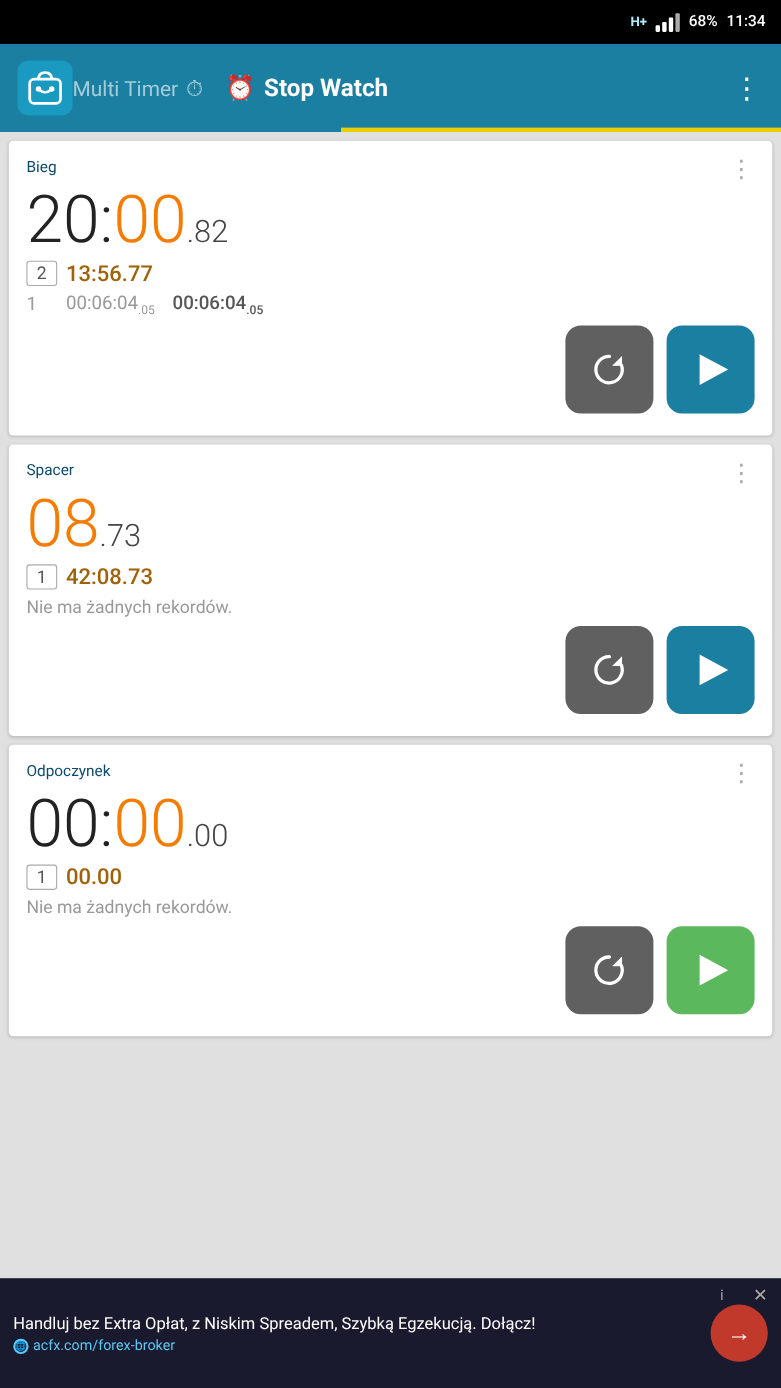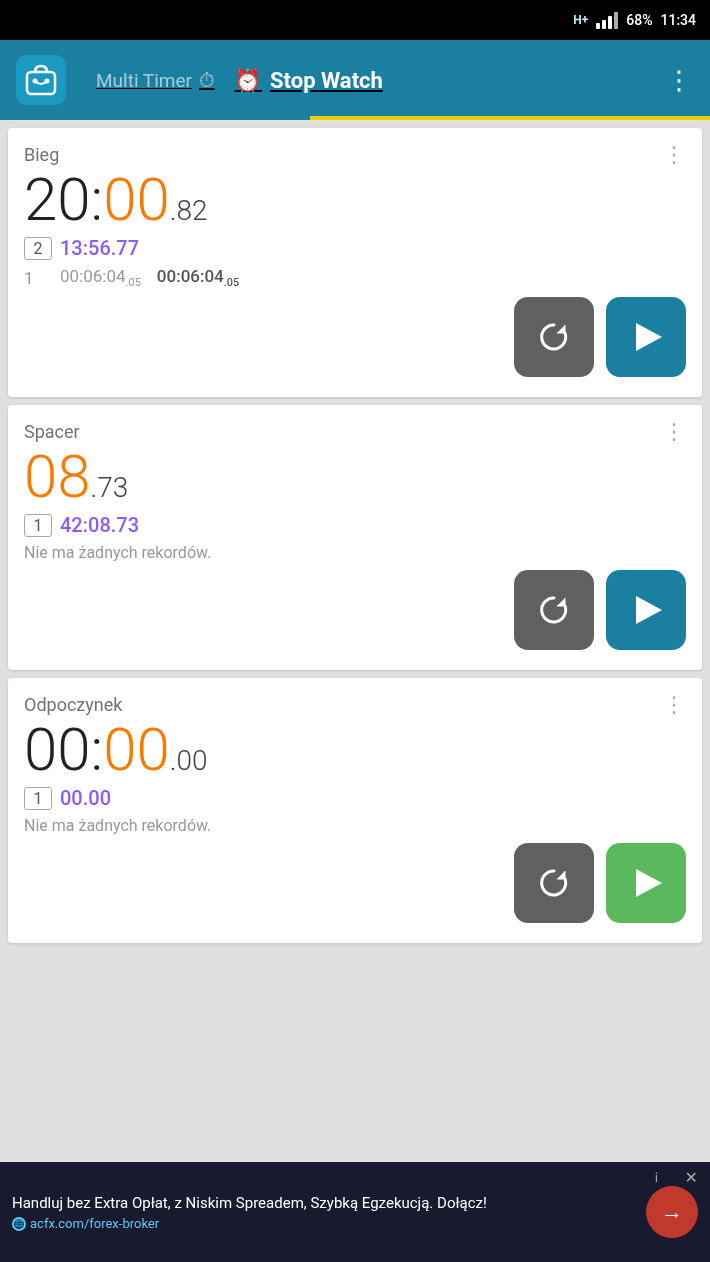--- a/index.html
+++ b/index.html
@@ -60,23 +60,22 @@
       display: flex;
       align-items: center;
       justify-content: center;
       font-size: 26px;
       flex-shrink: 0;
     }
     .header-tabs {
       display: flex;
       align-items: center;
       flex: 1;
-      margin-left: 30px;
+      margin-left: 0;
       gap: 20px;
-      text-decoration: underline;
     }
     .tab-multi-timer {
       color: rgba(255,255,255,0.6);
       font-size: 19px;
       display: flex;
       align-items: center;
       gap: 7px;
     }
     .tab-stopwatch {
       color: #fff;
@@ -118,22 +117,22 @@
       padding: 16px 16px 20px 16px;
       box-shadow: 0 1px 3px rgba(0,0,0,0.15);
     }
     .card-header {
       display: flex;
       justify-content: space-between;
       align-items: flex-start;
       margin-bottom: 4px;
     }
     .card-title {
-      color: #737373;
-      font-size: 18px;
+      color: #0c4a6e;
+      font-size: 14px;
     }
     .card-menu {
       color: #aaa;
       font-size: 22px;
       letter-spacing: 1px;
       cursor: pointer;
       line-height: 1;
     }
     .time-display {
       display: flex;
@@ -164,21 +163,21 @@
     .lap-badge {
       border: 1.5px solid #aaa;
       border-radius: 3px;
       padding: 1px 6px;
       font-size: 16px;
       color: #555;
       min-width: 28px;
       text-align: center;
     }
     .lap-time-green {
-      color: #8b5cf6;
+      color: #a16207;
       font-size: 20px;
       font-weight: 500;
     }
 
     .lap-record {
       display: flex;
       align-items: center;
       gap: 16px;
       margin-bottom: 8px;
     }

